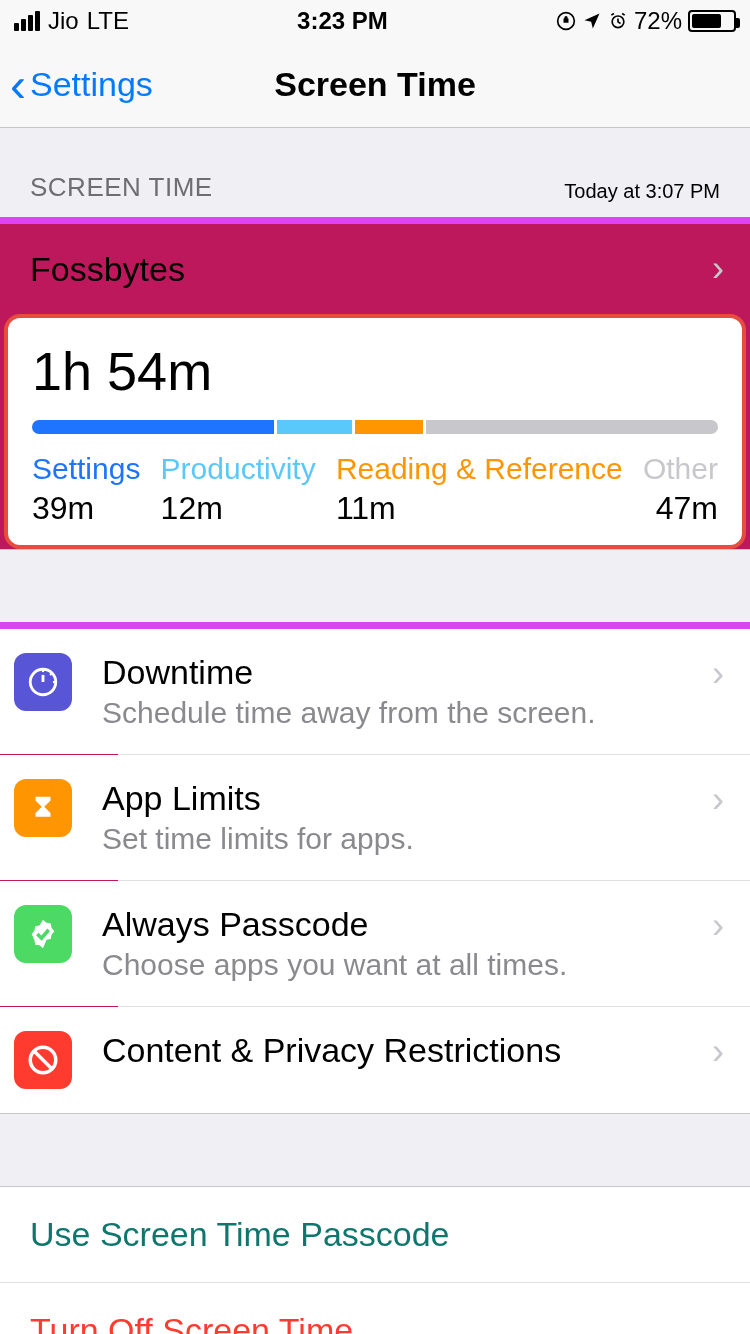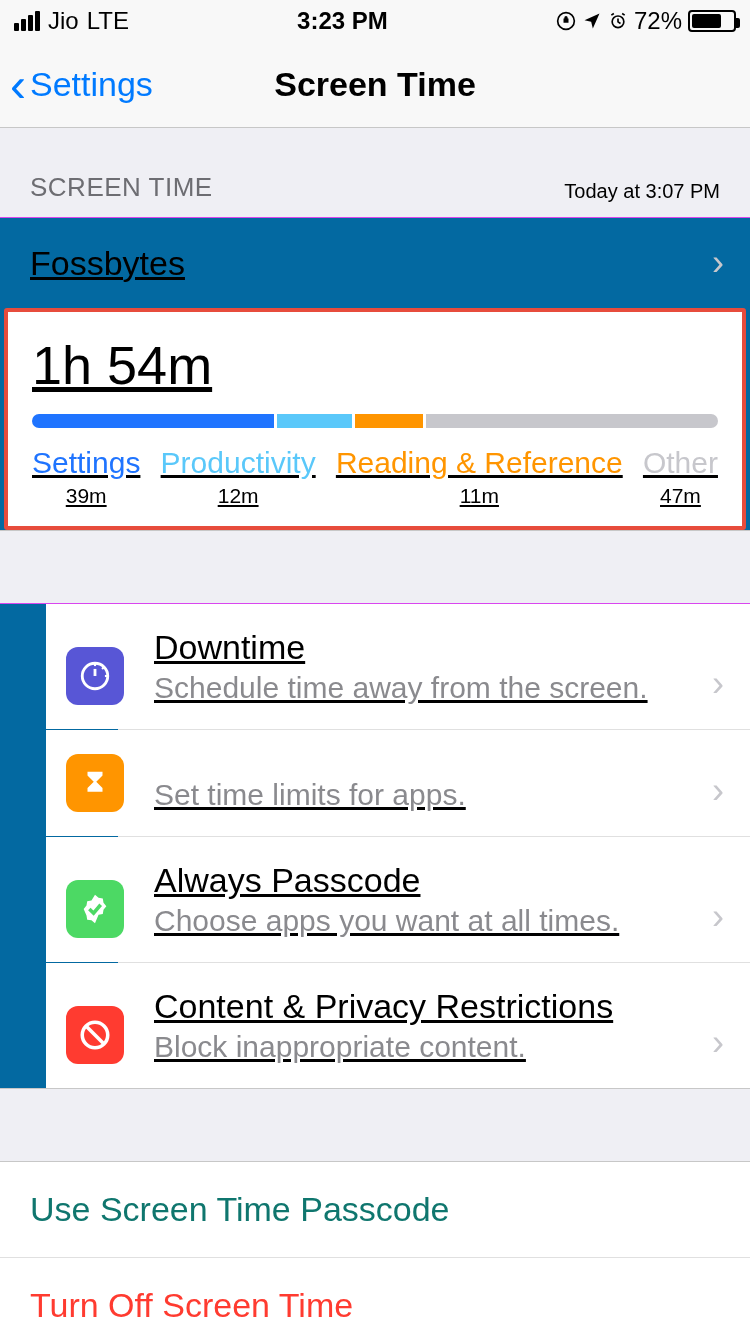--- a/index.html
+++ b/index.html
@@ -15,39 +15,39 @@
   .battery-fill { height: 100%; background: #000; border-radius: 2px; }
   
   .nav-bar { height: 86px; display: flex; align-items: center; justify-content: center; position: relative; background: #f8f8f8; border-bottom: 1px solid #c7c7c7; }
   .nav-back { position: absolute; left: 10px; display: flex; align-items: center; color: #007aff; font-size: 34px; }
   .nav-back-chevron { font-size: 48px; font-weight: 300; margin-right: 4px; line-height: 1; }
   .nav-title { font-size: 34px; font-weight: 600; }
   
   .section-header { display: flex; justify-content: space-between; align-items: flex-end; padding: 44px 30px 14px 30px; color: #6d6d72; font-size: 26px; letter-spacing: 0.5px; }
   .section-header .right { color: #000000; font-size: 20px; letter-spacing: 0; }
   
-  .list { background: #0369a1; border-top: 1px solid #d946ef; border-bottom: 1px solid #c7c7c7; text-decoration: underline; }
+  .list { background: #be185d; border-top: 7px solid #d946ef; border-bottom: 1px solid #c7c7c7; }
   .row { display: flex; align-items: center; padding: 0 30px; min-height: 90px; position: relative; }
   .row .chevron { position: absolute; right: 26px; color: #c7c7cc; font-size: 36px; }
   .row-text { font-size: 34px; }
   
-  .highlight-box { border: 4px solid #e74c3c; border-radius: 3px; margin: 0 4px; padding: 22px 24px 18px 24px; background: #fff; }
+  .highlight-box { border: 4px solid #e74c3c; border-radius: 16px; margin: 0 4px; padding: 22px 24px 18px 24px; background: #fff; }
   .total-time { font-size: 54px; font-weight: 400; margin-bottom: 18px; }
   
   .bar-track { display: flex; height: 14px; border-radius: 7px; overflow: hidden; margin-bottom: 18px; }
   .seg { height: 100%; }
   .gap { width: 3px; background: #fff; height:100%; }
   
   .categories { display: flex; justify-content: space-between; gap: 10px; }
   .cat { display: flex; flex-direction: column; }
   .cat-name { font-size: 30px; font-weight: 400; margin-bottom: 4px; }
-  .cat-time { font-size: 21px; color: #000; text-align: center; }
+  .cat-time { font-size: 32px; color: #000; }
   .cat:last-child { text-align: right; }
   
-  .settings-list .s-row { display: flex; align-items: flex-end; padding: 24px 20px; position: relative; background:#fff;margin-left:46px; }
+  .settings-list .s-row { display: flex; align-items: flex-start; padding: 24px 14px; position: relative; background:#fff; }
   .icon-box { width: 58px; height: 58px; border-radius: 12px; display:flex; align-items:center; justify-content:center; margin-right: 30px; flex-shrink:0; }
   .s-text { display:flex; flex-direction:column; }
   .s-title { font-size: 34px; color:#000; }
   .s-sub { font-size: 30px; color:#8a8a8e; margin-top:4px; }
   .s-row .chevron { position:absolute; right:26px; color:#c7c7cc; font-size:36px; }
   
   .action-row { background:#fff; padding: 28px 30px; font-size: 34px; border-top:1px solid #c7c7c7; }
   .action-blue { color:#0f766e; }
   .action-red { color:#ff3b30; border-top:1px solid #e0e0e0; }
   
@@ -167,20 +167,21 @@
       <span class="chevron">›</span>
     </div>
     <div style="height: 1px; background: rgb(224, 224, 224); margin-left: 118px;"></div>
     <div class="s-row" style="">
       <div class="icon-box" style="background: rgb(255, 149, 0);">
         <svg width="30" height="34" viewBox="0 0 24 24">
           <path d="M6 3h12v3l-5 5 5 5v3H6v-3l5-5-5-5z" fill="#fff"></path>
         </svg>
       </div>
       <div class="s-text">
+        <div class="s-title">App Limits</div>
         <div class="s-sub">Set time limits for apps.</div>
       </div>
       <span class="chevron">›</span>
     </div>
     <div style="height: 1px; background: rgb(224, 224, 224); margin-left: 118px;"></div>
     <div class="s-row" style="">
       <div class="icon-box" style="background: rgb(76, 217, 100);">
         <svg width="34" height="34" viewBox="0 0 24 24">
           <path d="M12 2l2.5 2 3 .5.5 3 2 2.5-2 2.5-.5 3-3 .5L12 22l-2.5-2-3-.5-.5-3L4 12l2-2.5.5-3 3-.5z" fill="#fff"></path>
           <path d="M8 12l3 3 5-6" stroke="#4cd964" stroke-width="2.5" fill="none"></path>
@@ -195,21 +196,20 @@
     <div style="height: 1px; background: rgb(224, 224, 224); margin-left: 118px;"></div>
     <div class="s-row" style="">
       <div class="icon-box" style="background: rgb(255, 59, 48);">
         <svg width="34" height="34" viewBox="0 0 24 24">
           <circle cx="12" cy="12" r="9" fill="none" stroke="#fff" stroke-width="2.5"></circle>
           <line x1="6" y1="6" x2="18" y2="18" stroke="#fff" stroke-width="2.5"></line>
         </svg>
       </div>
       <div class="s-text">
         <div class="s-title">Content &amp; Privacy Restrictions</div>
-        <div class="s-sub">Block inappropriate content.</div>
       </div>
       <span class="chevron">›</span>
     </div>
   </div>
 
 <div style="height:72px;"></div>
 
 <div>
   <div class="action-row action-blue">Use Screen Time Passcode</div>
   <div class="action-row action-red">Turn Off Screen Time</div>

